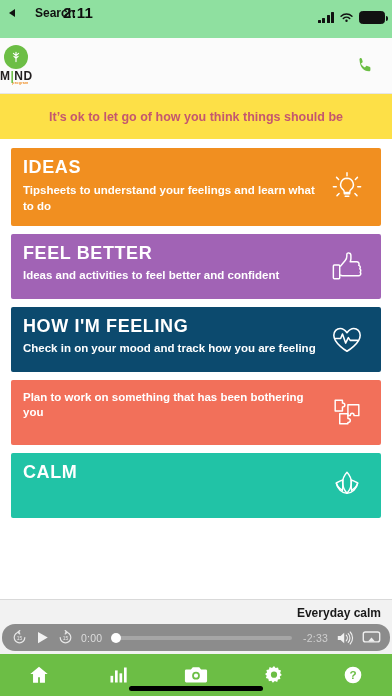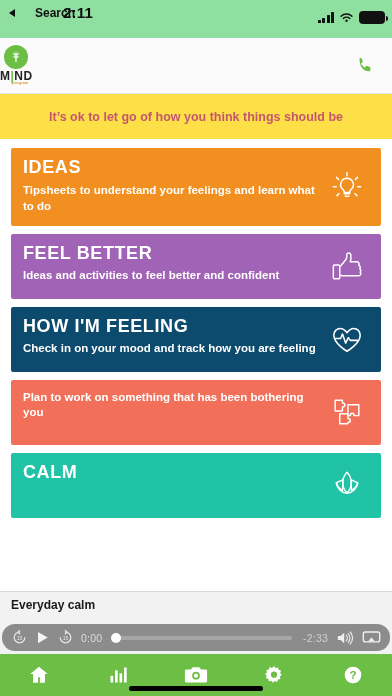--- a/index.html
+++ b/index.html
@@ -177,21 +177,22 @@
   .player-wrap {
     flex: 0 0 auto;
     background: #f2f2f2;
     border-top: 1px solid #d9d9d9;
     padding: 6px 0 0 0;
   }
   .player-title {
     font-size: 12px;
     font-weight: bold;
     color: #1a1a1a;
-    padding: 0 11px 12px 11px;
+    padding: 0 11px 4px 11px;
+    text-align: right;
   }
   .player-bar {
     background: #8c8c8c;
     border-radius: 13px;
     height: 27px;
     margin: 0 2px 3px 2px;
     display: flex;
     align-items: center;
     padding: 0 9px;
     gap: 7px;

